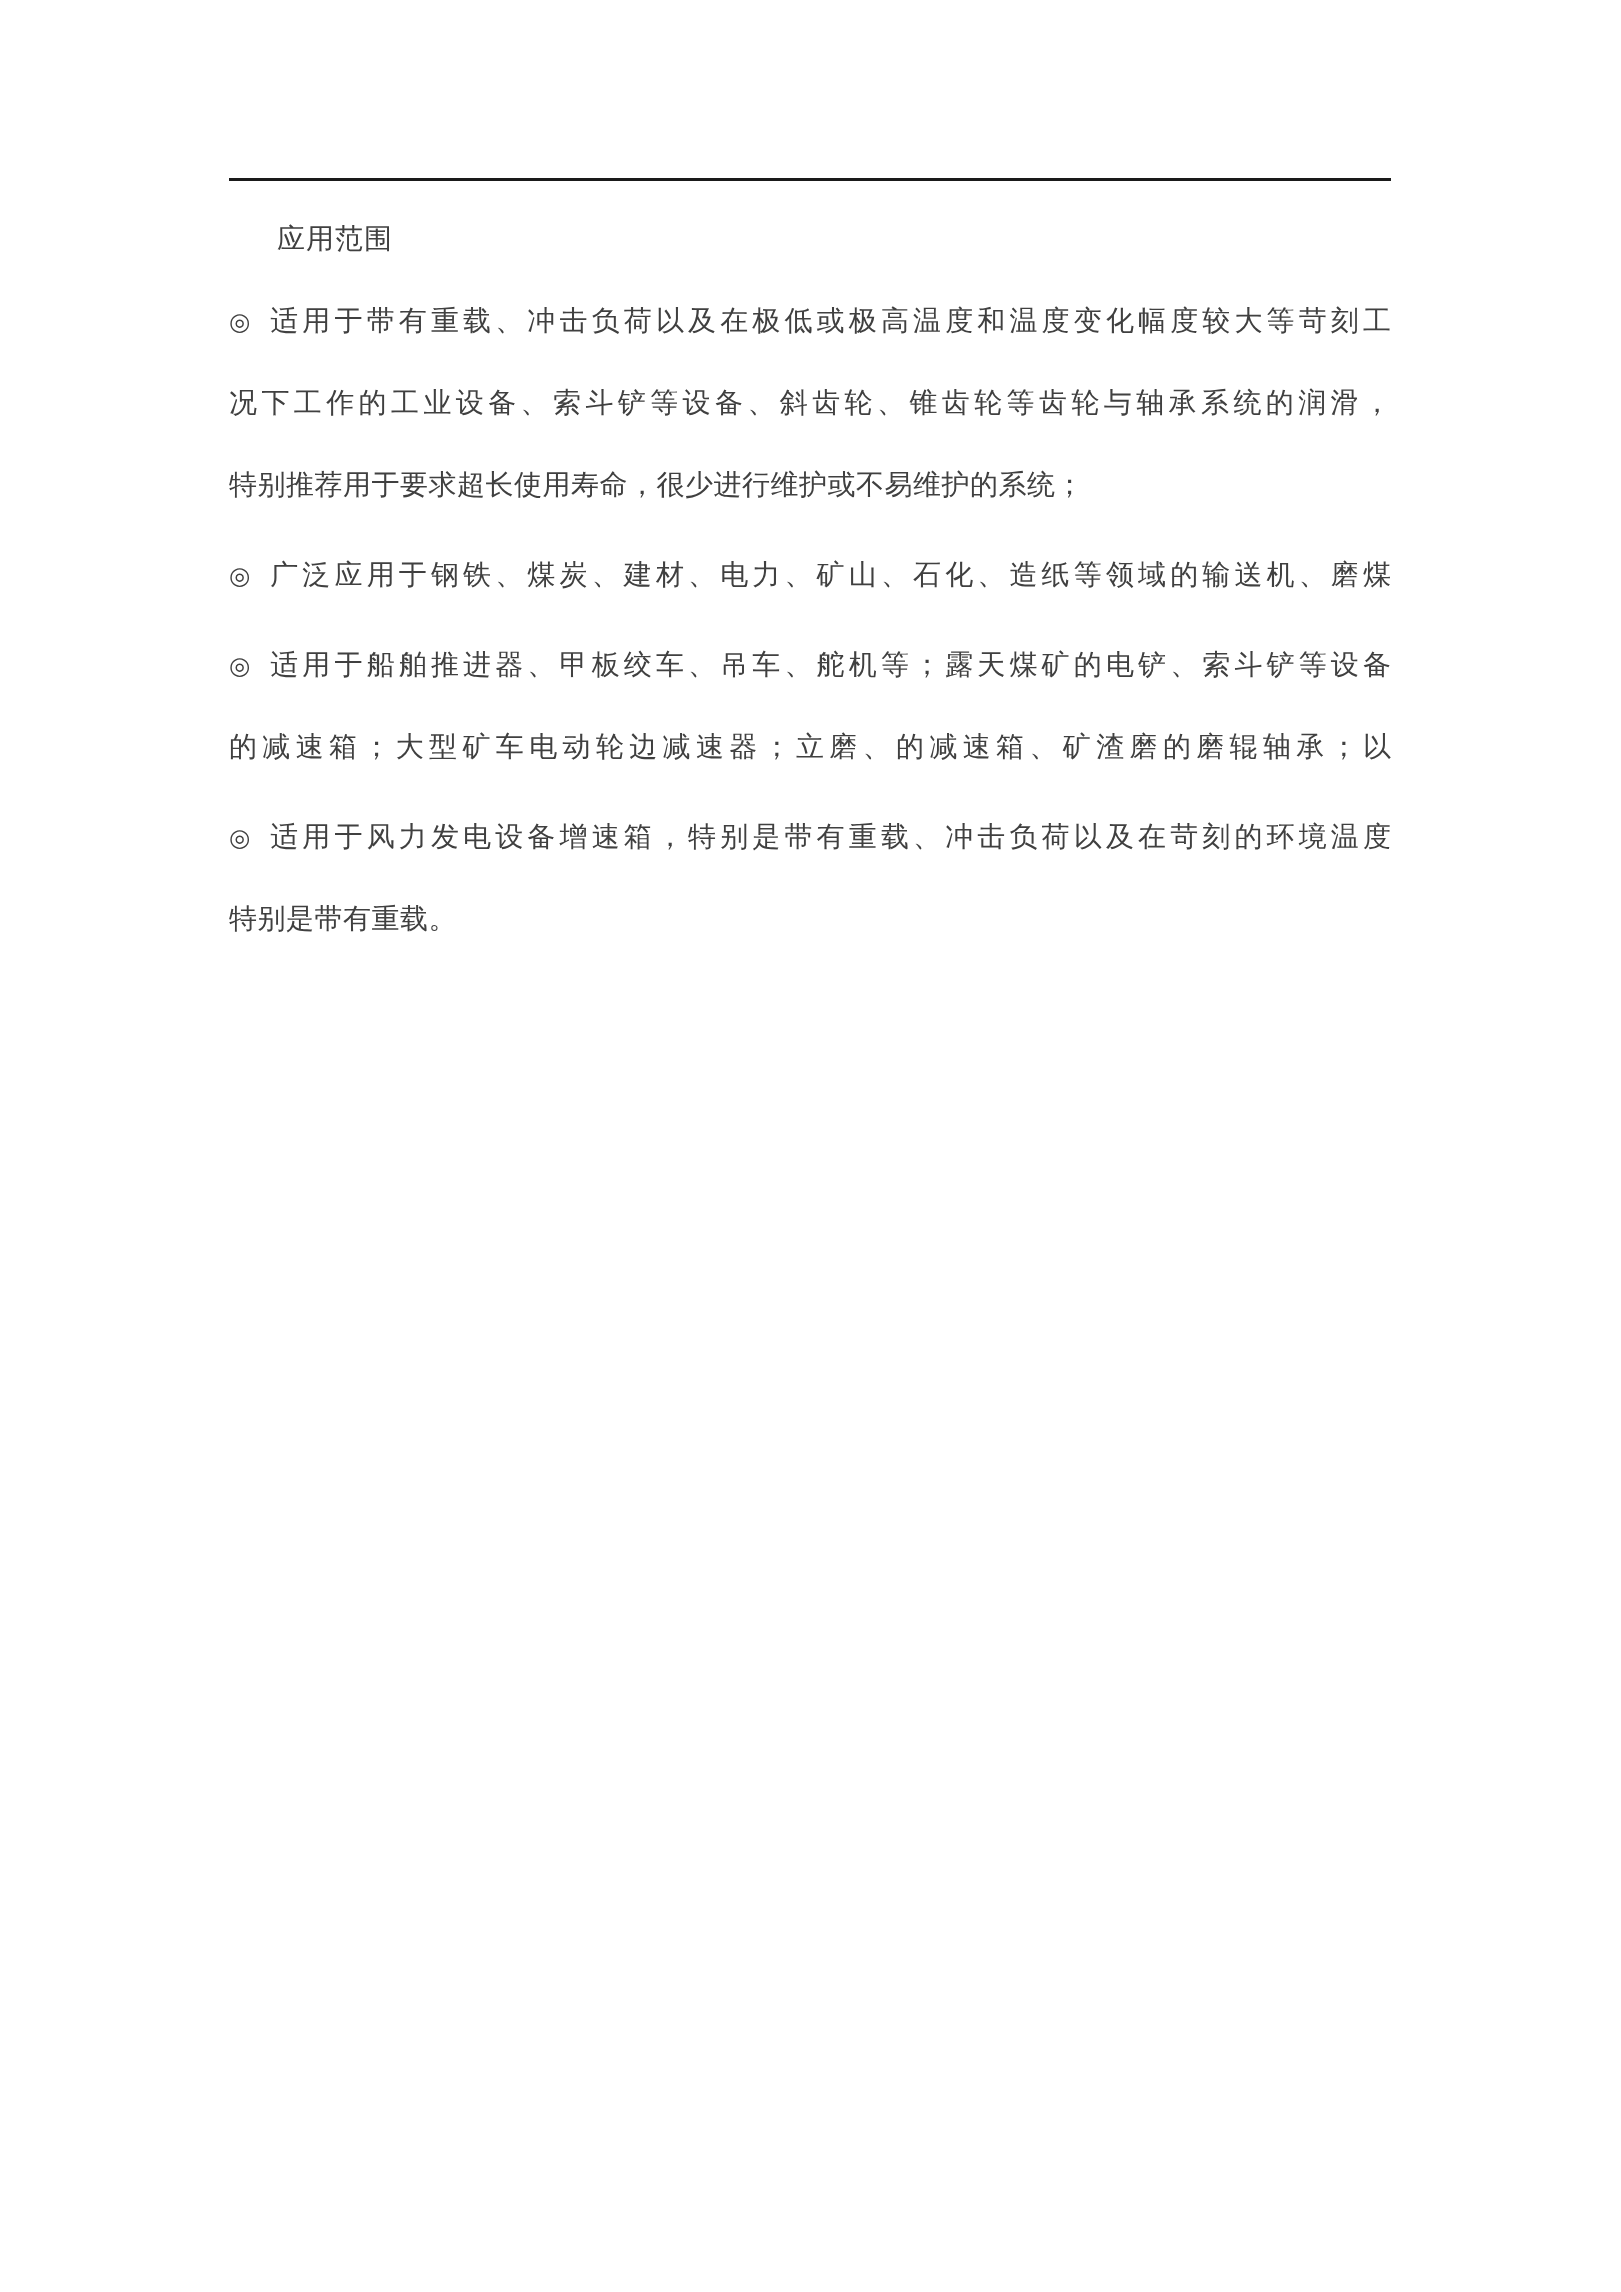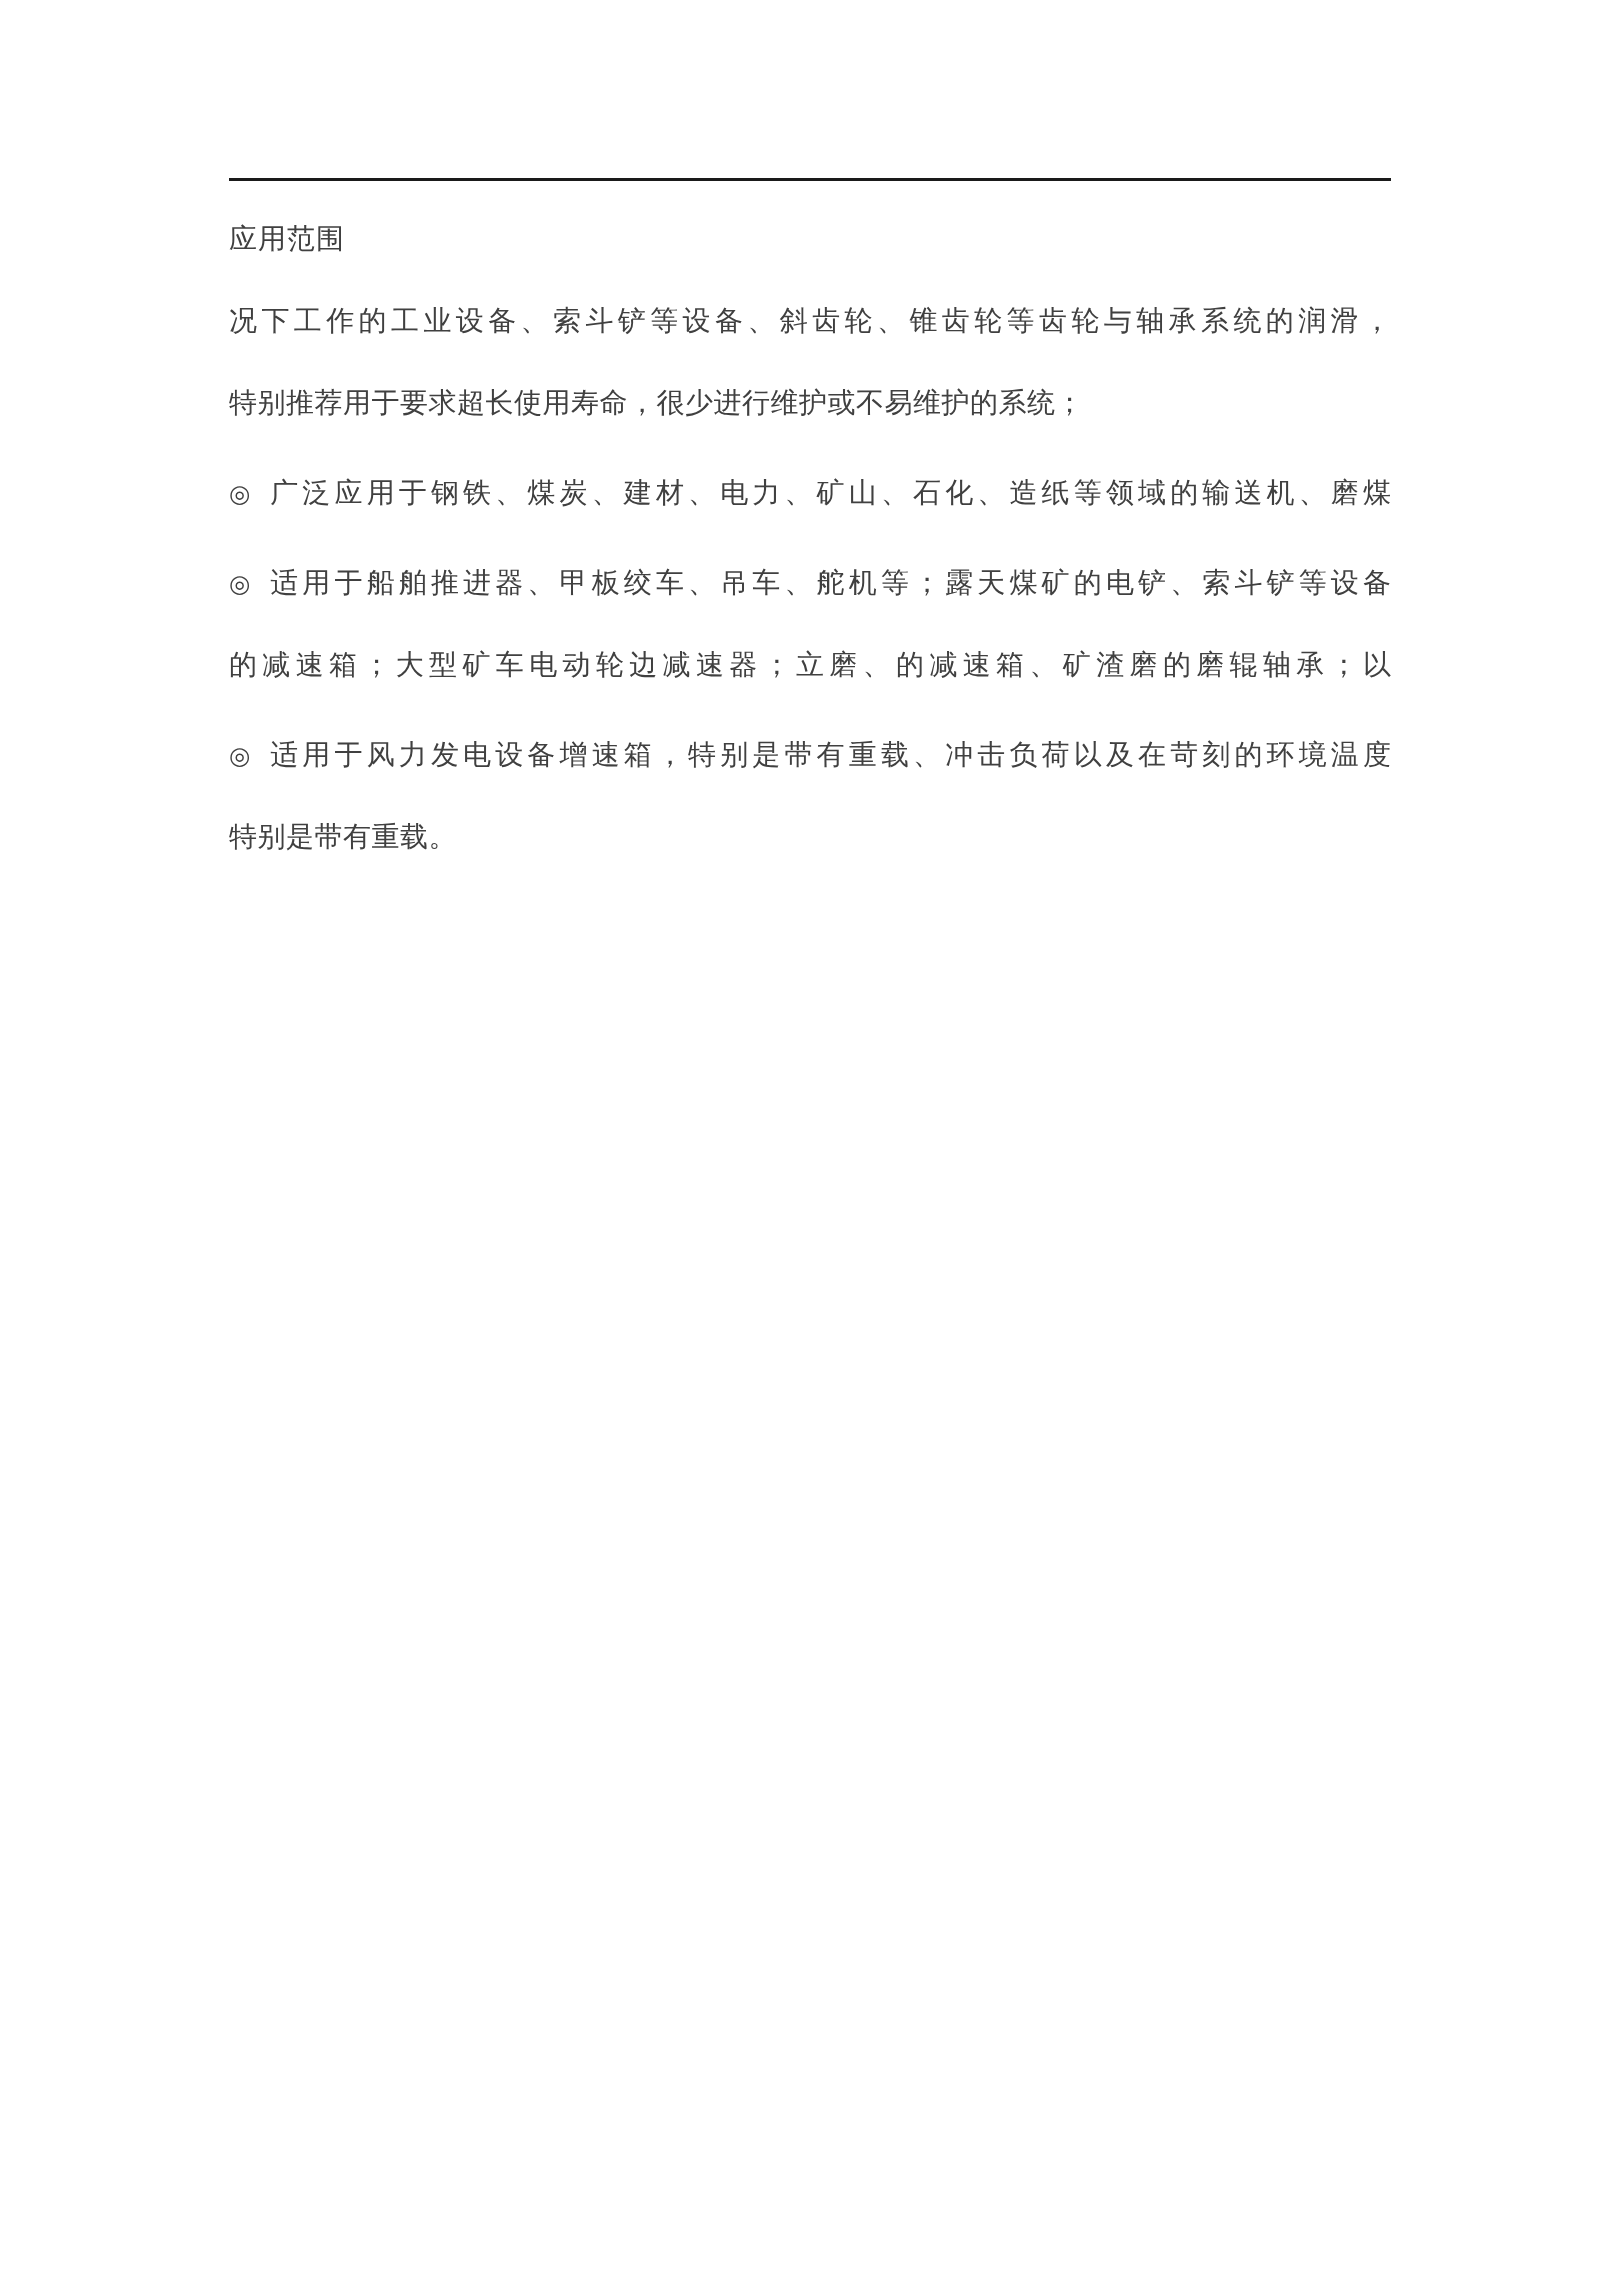--- a/index.html
+++ b/index.html
@@ -25,20 +25,21 @@
     border: none;
     border-top: 3.9px solid var(--rule-color, #1a1a1a);
     width: 100%;
   }
   .heading {
     margin-top: 44px;
     font-size: 28px;
     font-weight: 400;
     line-height: 28px;
     letter-spacing: 1px;
+    margin-left: 48px;
   }
   .paragraphs {
     margin-top: 27.4px;
   }
   .para {
     margin: 0 0 7.8px 0;
   }
   .line {
     font-size: 28px;
     line-height: 82px;
@@ -60,20 +61,21 @@
   }
 </style>
 </head>
 <body>
 
 <div class="page">
   <hr class="top-rule">
   <div class="heading">应用范围</div>
   <div class="paragraphs">
       <div class="para">
+        <div class="line fill"><span class="bullet">◎</span>适用于带有重载、冲击负荷以及在极低或极高温度和温度变化幅度较大等苛刻工</div>
         <div class="line fill">况下工作的工业设备、索斗铲等设备、斜齿轮、锥齿轮等齿轮与轴承系统的润滑，</div>
         <div class="line">特别推荐用于要求超长使用寿命，很少进行维护或不易维护的系统；</div>
       </div>
       <div class="para">
         <div class="line fill"><span class="bullet">◎</span>广泛应用于钢铁、煤炭、建材、电力、矿山、石化、造纸等领域的输送机、磨煤</div>
       </div>
       <div class="para">
         <div class="line fill"><span class="bullet">◎</span>适用于船舶推进器、甲板绞车、吊车、舵机等；露天煤矿的电铲、索斗铲等设备</div>
         <div class="line fill">的减速箱；大型矿车电动轮边减速器；立磨、的减速箱、矿渣磨的磨辊轴承；以</div>
       </div>

